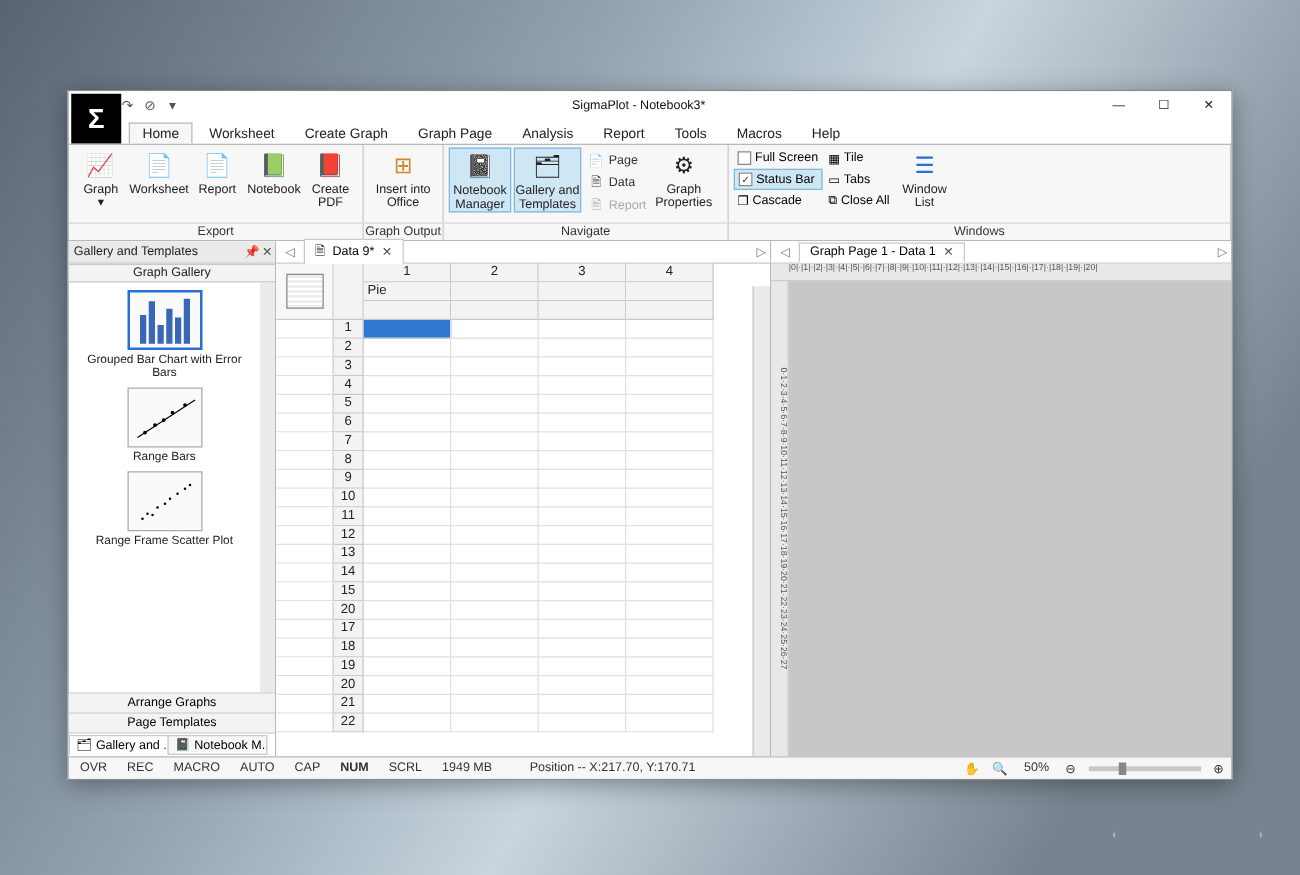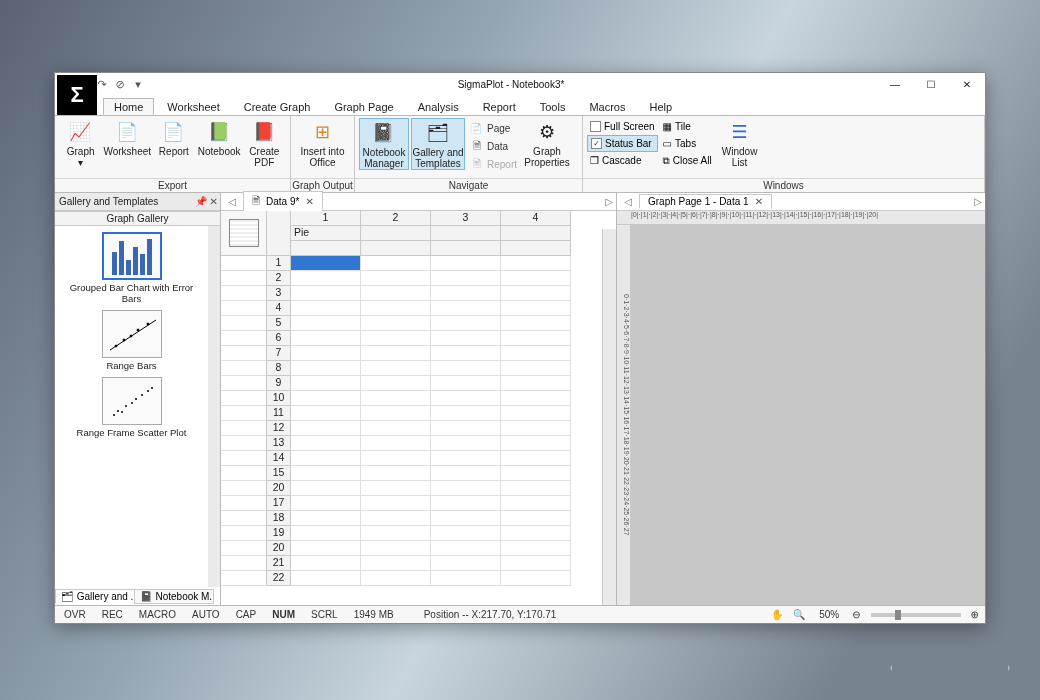--- a/index.html
+++ b/index.html
@@ -284,20 +284,24 @@
                   <circle cx="26" cy="22" r="1"></circle>
                   <circle cx="30" cy="18" r="1"></circle>
                   <circle cx="36" cy="14" r="1"></circle>
                   <circle cx="42" cy="10" r="1"></circle>
                   <circle cx="46" cy="7" r="1"></circle>
                 </g>
               </svg>
             </div>
           <div>Range Frame Scatter Plot</div>
         </div>
+      </div>
+      <div class="footer-btns">
+        <div>Arrange Graphs</div>
+        <div>Page Templates</div>
       </div>
       <div class="bottom-tabs">
         <div class="bt active">
             <span>🗂</span>
             <span>Gallery and ...</span>
           </div>
         <div class="bt">
             <span>📓</span>
             <span>Notebook M...</span>
           </div>

